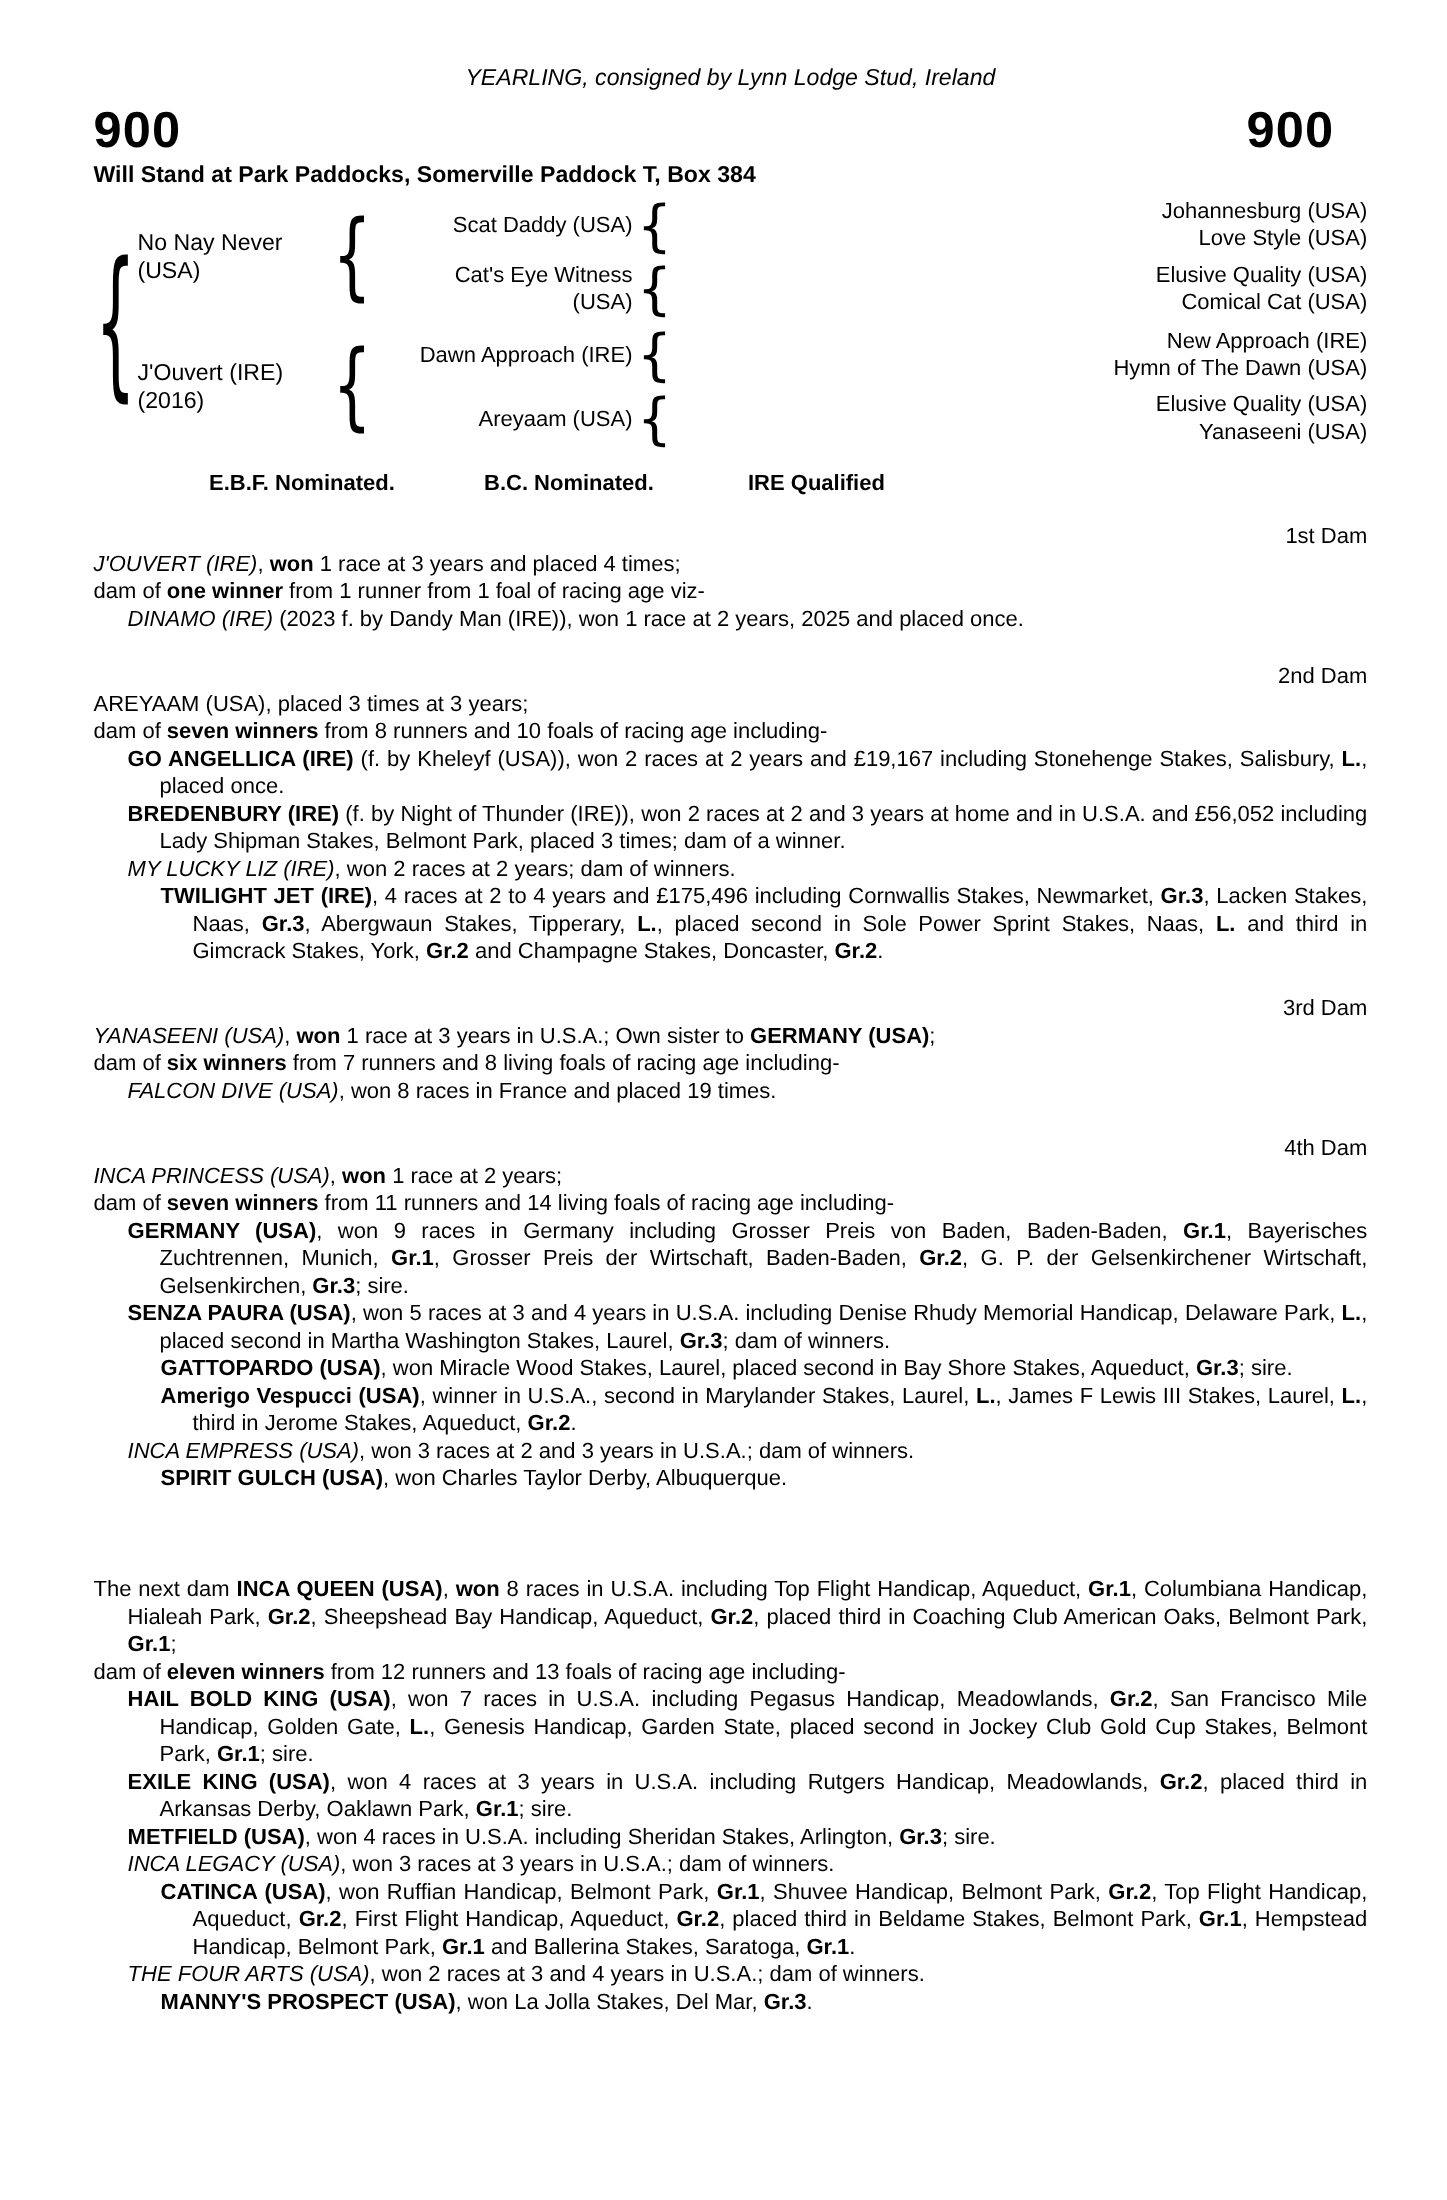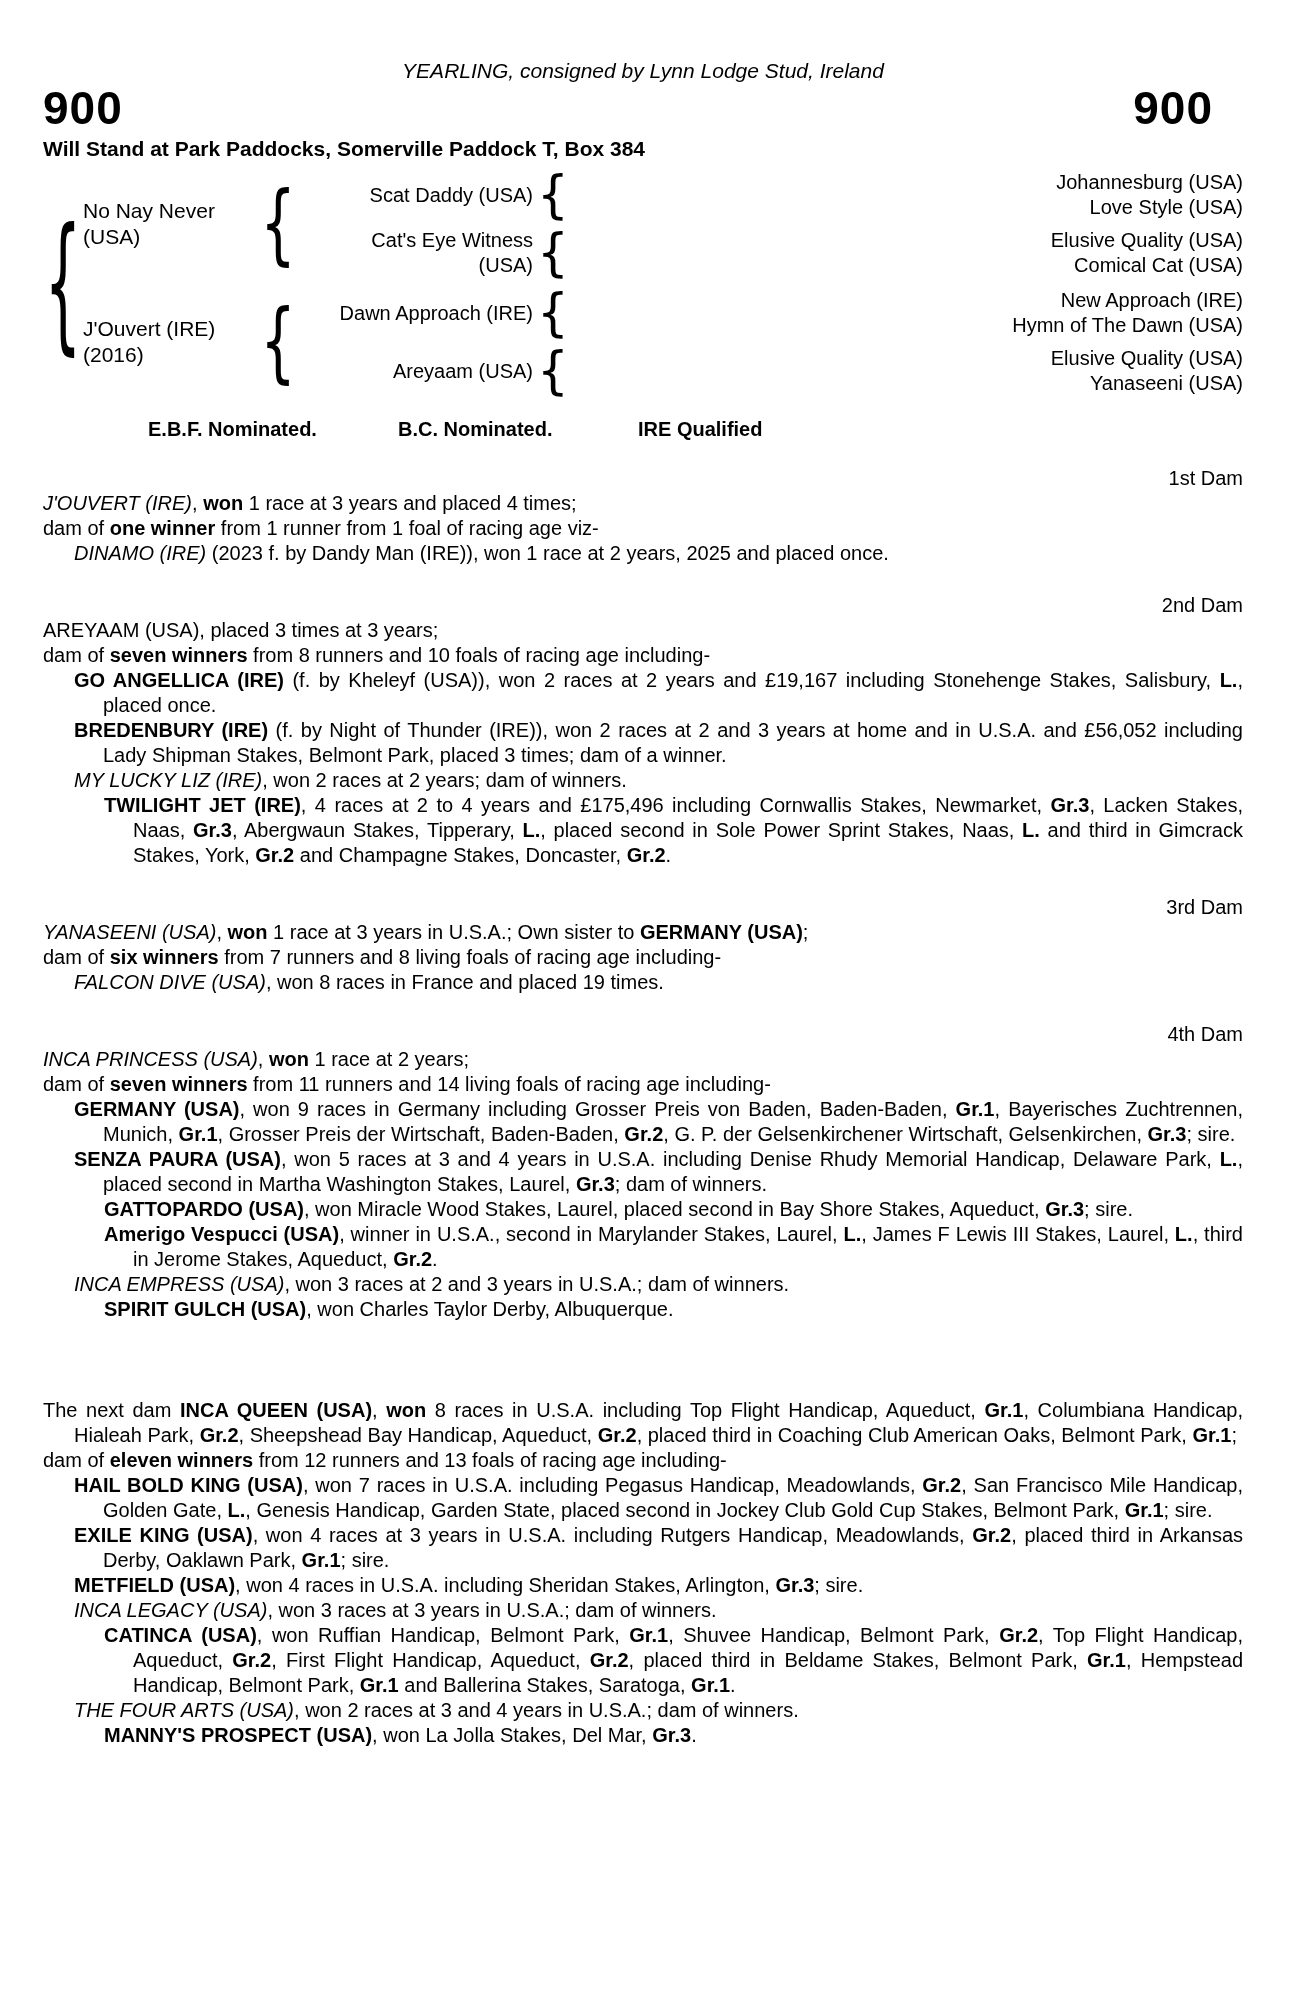--- a/index.html
+++ b/index.html
@@ -3,25 +3,25 @@
 <meta charset="utf-8">
 <style>
   * { margin:0; padding:0; box-sizing:border-box; }
   html, body { background:#ffffff; }
   body {
     width:1315px; height:2000px;
     font-family:"Liberation Sans", sans-serif;
     font-size:20px; line-height:25px; color:#000;
     position:relative; overflow:hidden;
   }
-  .page { padding:58px 72px 0 43px; }
+  .page { padding:58px 72px 0 85px; }
 
   .consign-line { text-align:center; font-style:italic; font-size:21px; line-height:26px; }
 
-  .lot-row { display:flex; justify-content:space-between; align-items:flex-start; margin-top:2px; height:46px; }
+  .lot-row { display:flex; justify-content:space-between; align-items:flex-start; margin-top:12px; height:46px; }
   .lot { font-size:46px; font-weight:bold; line-height:44px; letter-spacing:1px; }
   .lot.right { margin-right:30px; }
 
   .stand-line { font-weight:bold; font-size:21px; margin-top:4px; line-height:26px; }
 
   
   .pedigree { display:flex; align-items:center; margin-top:8px; }
   .ped-subject { width:260px; font-size:21px; line-height:26px; }
   .sub-name { font-weight:bold; font-size:22px; }
   .ped-brace { width:40px; display:flex; align-items:center; justify-content:center;

